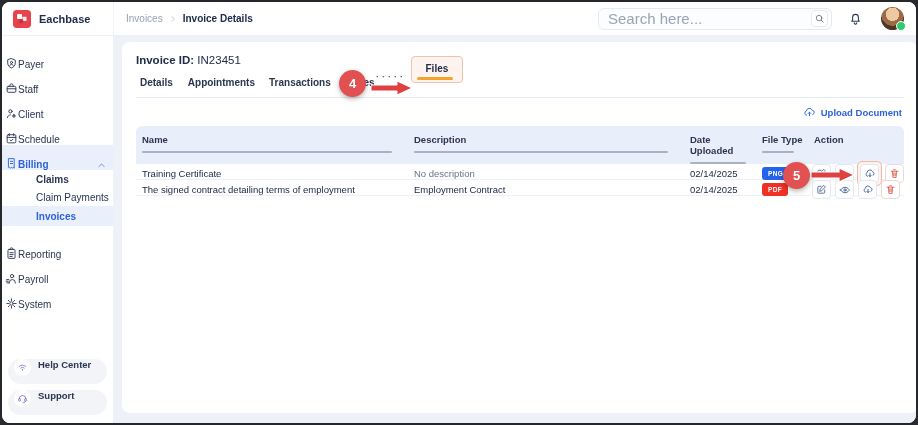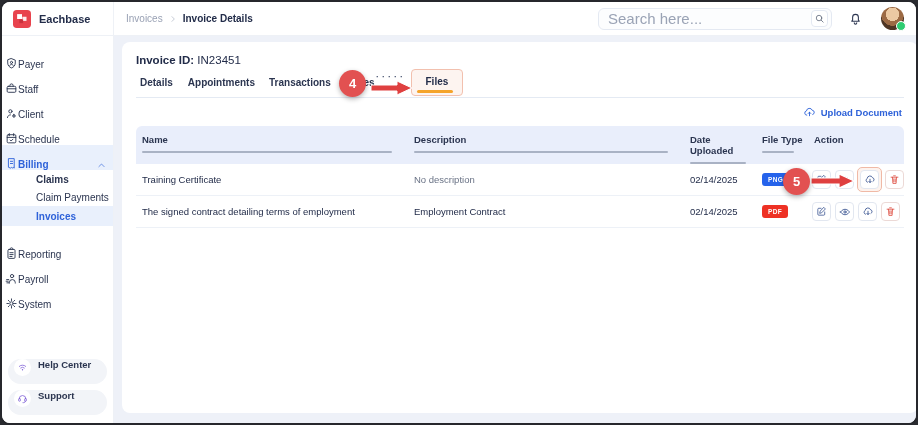--- a/index.html
+++ b/index.html
@@ -49,42 +49,42 @@
   .page-title{font-size:11.5px;font-weight:700;color:#222c49;padding-top:2px}
   .page-title .pt-val{font-weight:400}
 
   
   .tabs{position:relative;display:flex;align-items:flex-end;margin-top:5px;border-bottom:1px solid #e4eaf3;height:27px;padding-left:4px}
   .tab{font-size:10px;font-weight:700;color:#2b3550;padding-bottom:9px;cursor:pointer;white-space:nowrap}
   .t-details{margin-right:15px}
   .t-appointments{margin-right:14px}
   .t-transactions{margin-right:16px}
   .t-notes{margin-right:36px}
-  .files-box{position:relative;border:1px solid #f2c0ae;background:#fdf4f0;border-radius:4px;padding:6px 14px 8px;margin-bottom:1px;cursor:pointer}
+  .files-box{position:relative;border:1px solid #f2c0ae;background:#fdf4f0;border-radius:4px;padding:6px 14px 8px;margin-bottom:14px;cursor:pointer}
   .files-box .tab-label{font-size:10px;font-weight:700;color:#222c49}
   .files-underline{position:absolute;left:5px;right:9px;bottom:2px;height:3px;border-radius:2px;background:#f5a42b}
 
   .badge{position:absolute;width:27px;height:27px;border-radius:50%;background:#e25151;color:#fff;
     font-size:13px;font-weight:700;display:flex;align-items:center;justify-content:center;
     box-shadow:0 2px 5px rgba(0,0,0,.3);z-index:6}
   .badge4{left:203px;top:-1px}
   .ann-arrow{position:absolute;z-index:5}
   .arrow4{left:235px;top:9px}
   .obscured-dots{position:absolute;left:240px;top:1px;z-index:4;color:#4a5571;font-size:9px;letter-spacing:3px;font-weight:700}
 
   
   .upload-row{display:flex;justify-content:flex-end;align-items:center;gap:5px;margin:8px 2px 7px 0;color:#2e62d9;font-weight:700;font-size:9.5px;cursor:pointer}
 
   
   .table{border-radius:6px 6px 0 0;overflow:visible}
   .thead{display:grid;grid-template-columns:272px 276px 72px 52px 1fr;background:#e9eefb;border-radius:6px 6px 0 0;padding-top:8px}
   .hcell{padding-left:6px}
   .hcell .hlbl{font-size:9.5px;font-weight:700;color:#2b3550;display:block;margin-bottom:6px}
   .hline{height:2px;background:#a9b2c4;border-radius:1px;margin-right:16px}
-  .trow{display:grid;grid-template-columns:272px 276px 72px 52px 1fr;align-items:center;height:32px;border-bottom:1px solid #edf1f7}
+  .trow{display:grid;grid-template-columns:272px 276px 72px 52px 1fr;align-items:center;height:16px;border-bottom:1px solid #edf1f7}
   .cell{padding-left:6px;font-size:9.5px;color:#222c49}
   .cell.desc{color:#222c49}
   .cell.desc.muted{color:#6a7386}
   .ftbadge{display:inline-block;color:#fff;font-size:6.5px;font-weight:700;padding:3px 6px;border-radius:3px;letter-spacing:.4px}
   .ftbadge.png{background:#2563eb}
   .ftbadge.pdf{background:#ee3124}
   .actions{display:flex;align-items:center;gap:4px;position:relative;padding-left:4px}
   .abtn{width:19px;height:19px;border:1px solid #e2e7f0;border-radius:4px;background:#fff;display:flex;align-items:center;justify-content:center;color:#35508f;cursor:pointer;flex:0 0 19px}
   .abtn.trash{color:#dc4437;border-color:#ecd9d6}
   .hl-wrap{border:1px solid #f0b9a6;background:#fdf3ee;border-radius:5px;padding:2px;margin:-3px -1px;display:flex}

